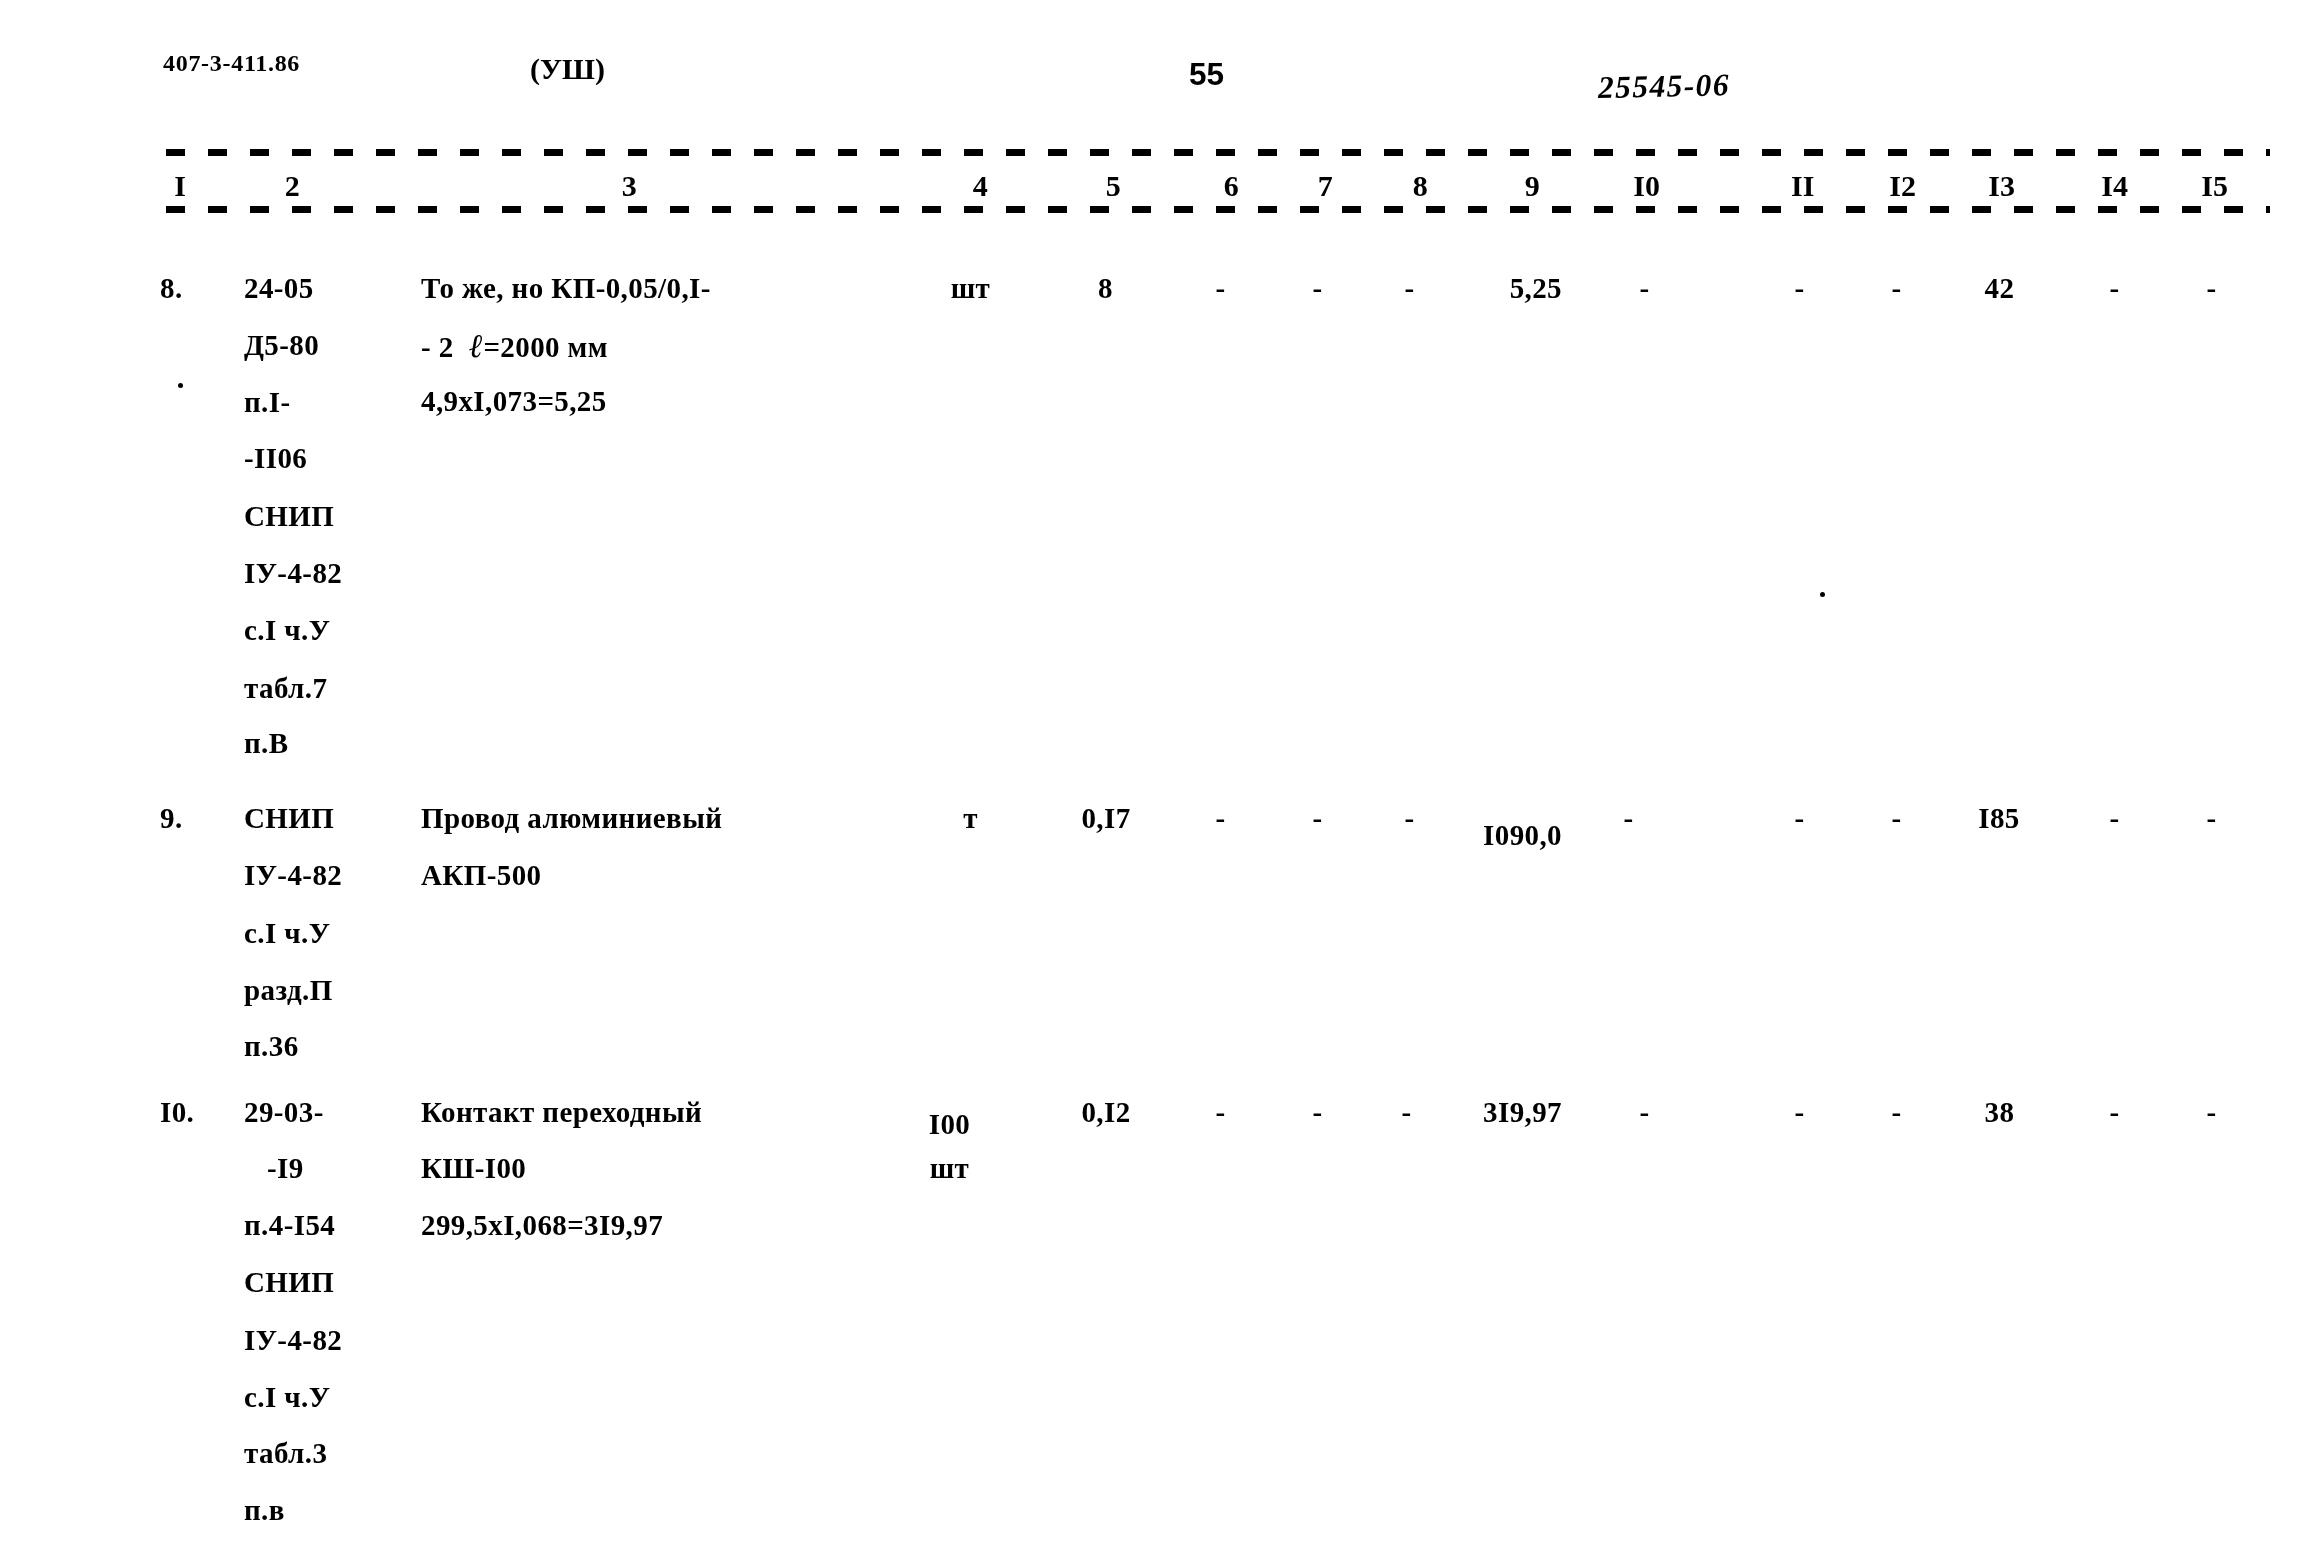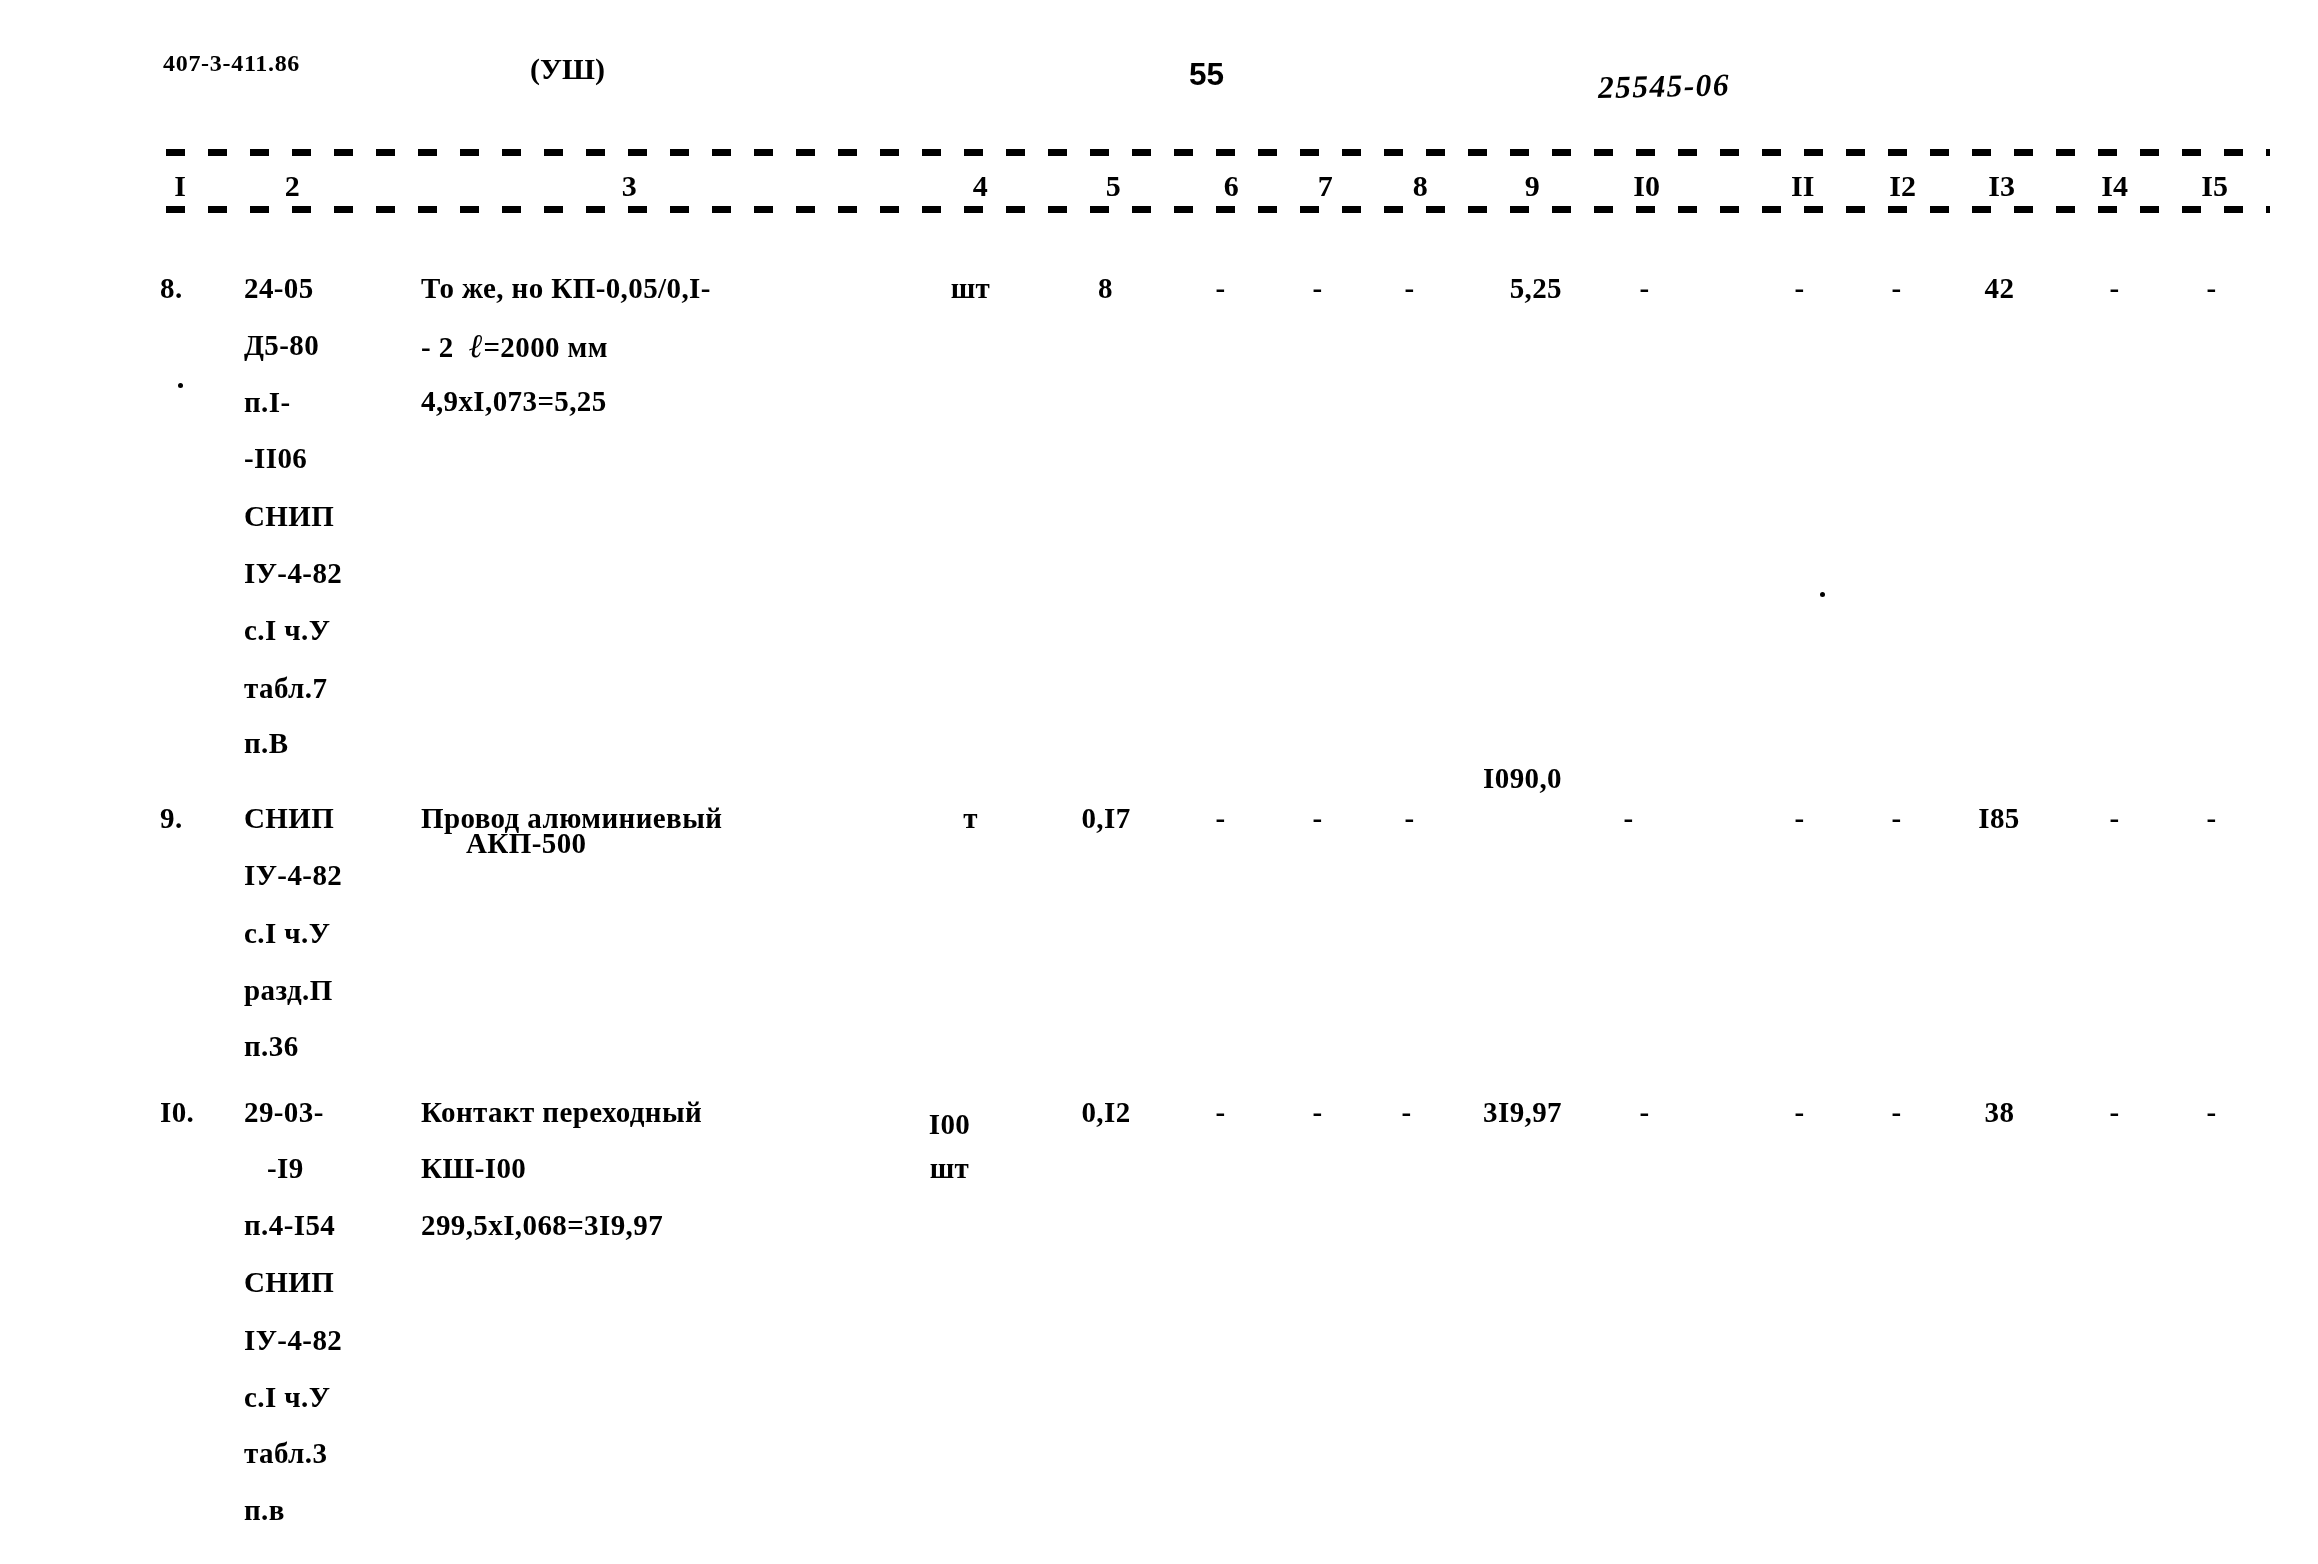--- a/index.html
+++ b/index.html
@@ -172,29 +172,29 @@
   <div>
     <div class="abs cell" style="left:160px; top:804px;">9.</div>
 
     <div class="abs cell" style="left:244px; top:804px;">СНИП</div>
     <div class="abs cell" style="left:244px; top:861px;">IУ-4-82</div>
     <div class="abs cell" style="left:244px; top:919px;">с.I ч.У</div>
     <div class="abs cell" style="left:244px; top:976px;">разд.П</div>
     <div class="abs cell" style="left:244px; top:1032px;">п.36</div>
 
     <div class="abs cell" style="left:421px; top:804px;">Провод алюминиевый</div>
-    <div class="abs cell" style="left:421px; top:829px;margin-left:45px;">АКП-500</div>
+    <div class="abs cell" style="left:421px; top:861px;">АКП-500</div>
 
     <div class="abs cell ctr" style="left:931px; top:804px; width:79px;">т</div>
 
     <div class="abs cell ctr" style="left:1043px; top:804px; width:126px;">0,I7</div>
     <div class="abs cell ctr" style="left:1181px; top:804px; width:79px;">-</div>
     <div class="abs cell ctr" style="left:1278px; top:804px; width:79px;">-</div>
     <div class="abs cell ctr" style="left:1370px; top:804px; width:79px;">-</div>
-    <div class="abs cell num" style="left:1399px; top:764px; width:163px;">I090,0</div>
+    <div class="abs cell num" style="left:1399px; top:821px; width:163px;">I090,0</div>
     <div class="abs cell ctr" style="left:1589px; top:804px; width:79px;">-</div>
     <div class="abs cell ctr" style="left:1760px; top:804px; width:79px;">-</div>
     <div class="abs cell ctr" style="left:1857px; top:804px; width:79px;">-</div>
     <div class="abs cell ctr" style="left:1949px; top:804px; width:100px;">I85</div>
     <div class="abs cell ctr" style="left:2075px; top:804px; width:79px;">-</div>
     <div class="abs cell ctr" style="left:2172px; top:804px; width:79px;">-</div>
   </div>
 
   <div>
     <div class="abs cell" style="left:160px; top:1098px;">I0.</div>

